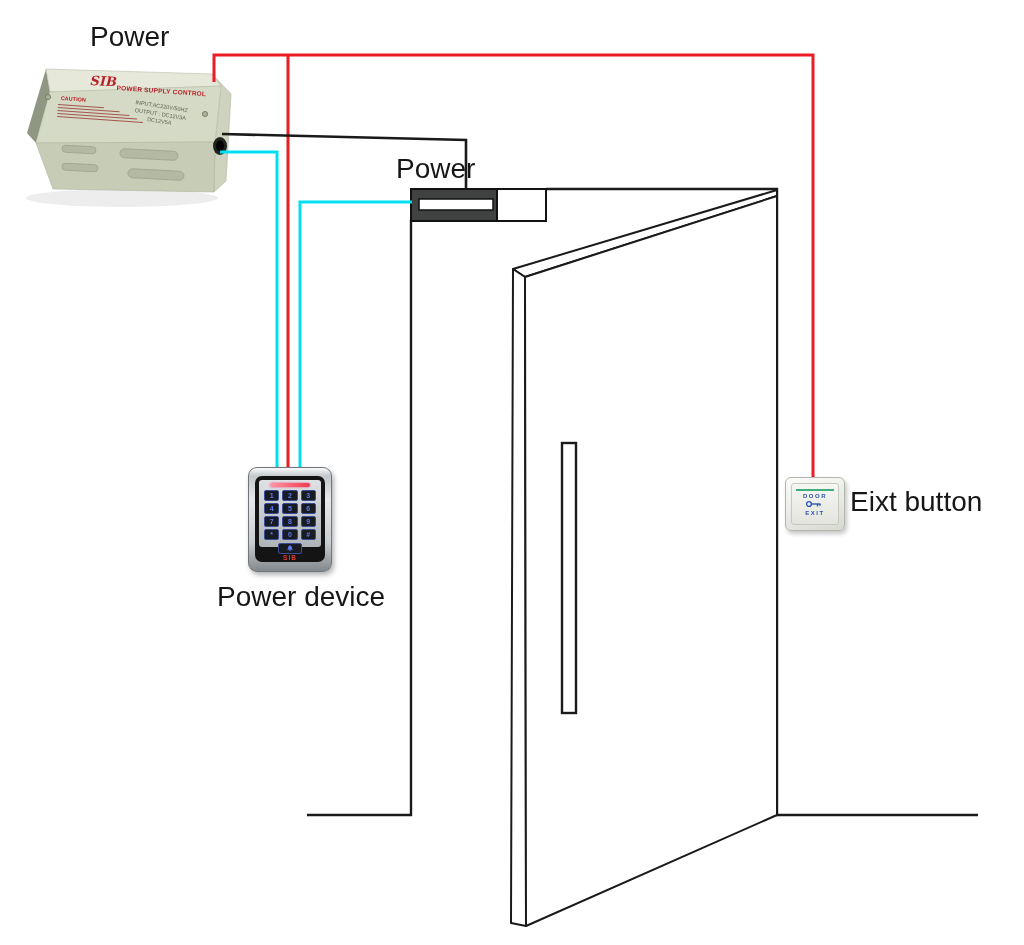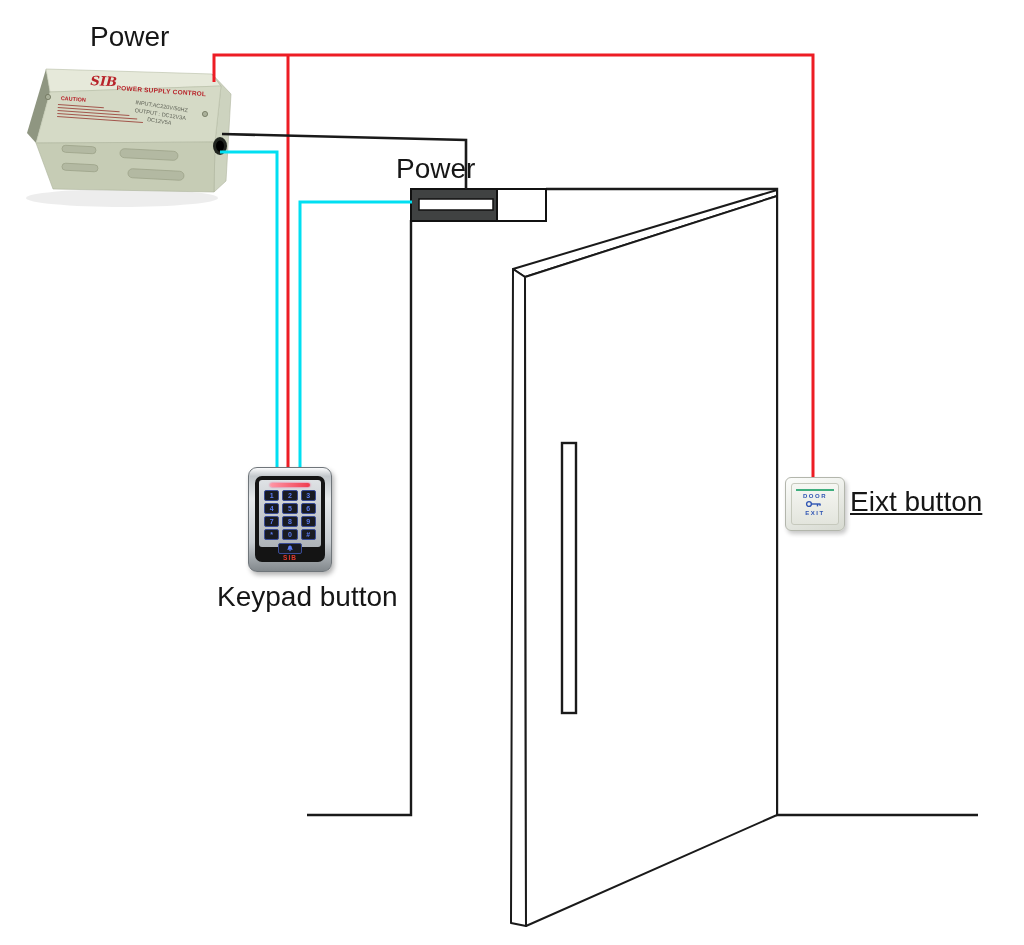--- a/index.html
+++ b/index.html
@@ -178,15 +178,15 @@
         <line x1="6.4" y1="4" x2="15.5" y2="4" stroke="#2f55b4" stroke-width="1.4"></line>
         <line x1="12.5" y1="4" x2="12.5" y2="6.4" stroke="#2f55b4" stroke-width="1.4"></line>
         <line x1="15" y1="4" x2="15" y2="5.8" stroke="#2f55b4" stroke-width="1.4"></line>
       </svg>
       <div class="exit-word">EXIT</div>
     </div>
   </div>
 
   <div class="diagram-label" style="left:90px;top:21px;">Power</div>
   <div class="diagram-label" style="left:396px;top:153px;">Power</div>
-  <div class="diagram-label" style="left:217px;top:581px;">Keypad button</div>
-  <div class="diagram-label" style="left:850px;top:486px;text-decoration:underline;">Eixt button</div>
+  <div class="diagram-label" style="left:217px;top:581px;">Power device</div>
+  <div class="diagram-label" style="left:850px;top:486px;">Eixt button</div>
 </div>
 
 </body></html>

